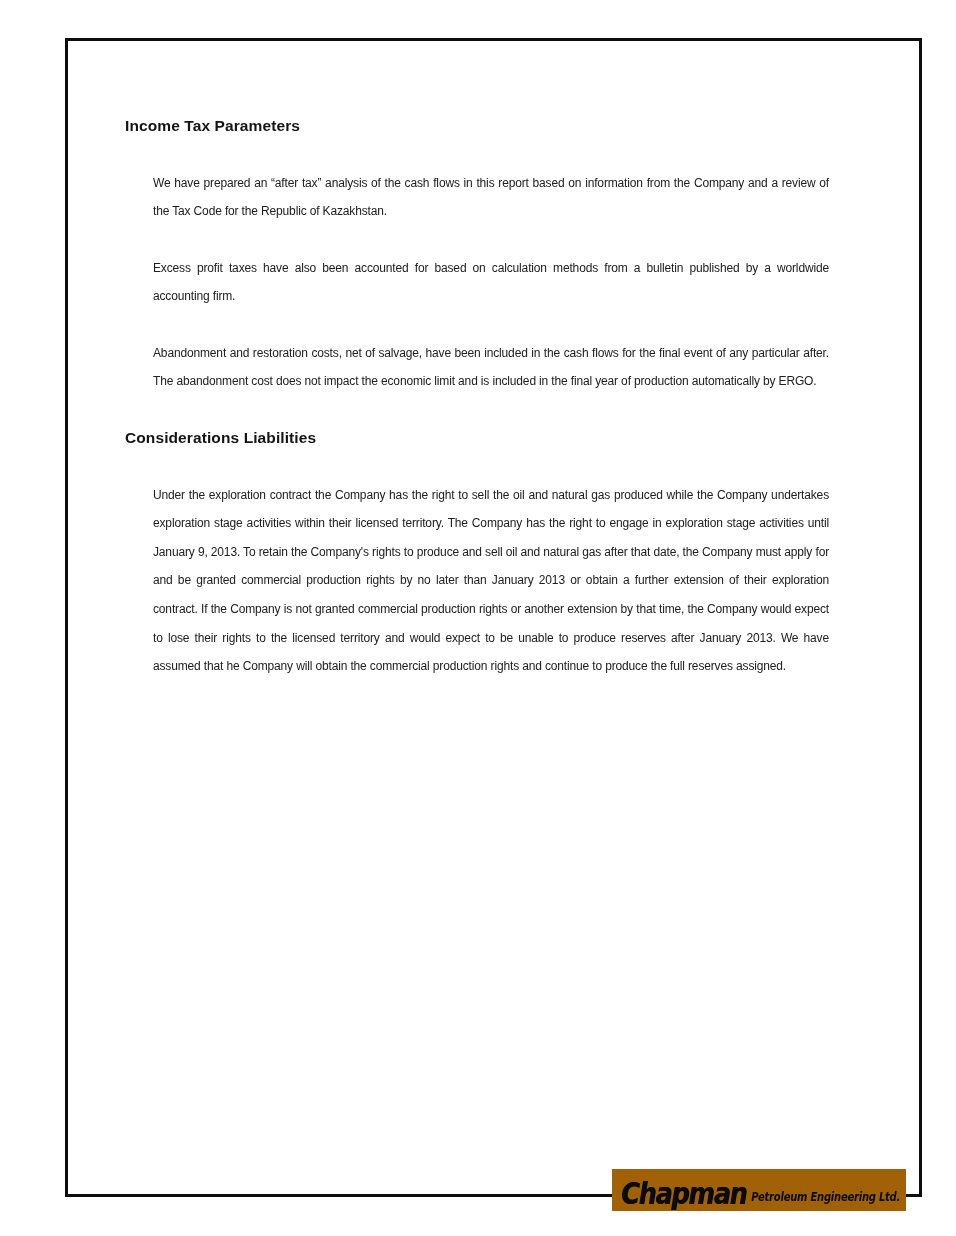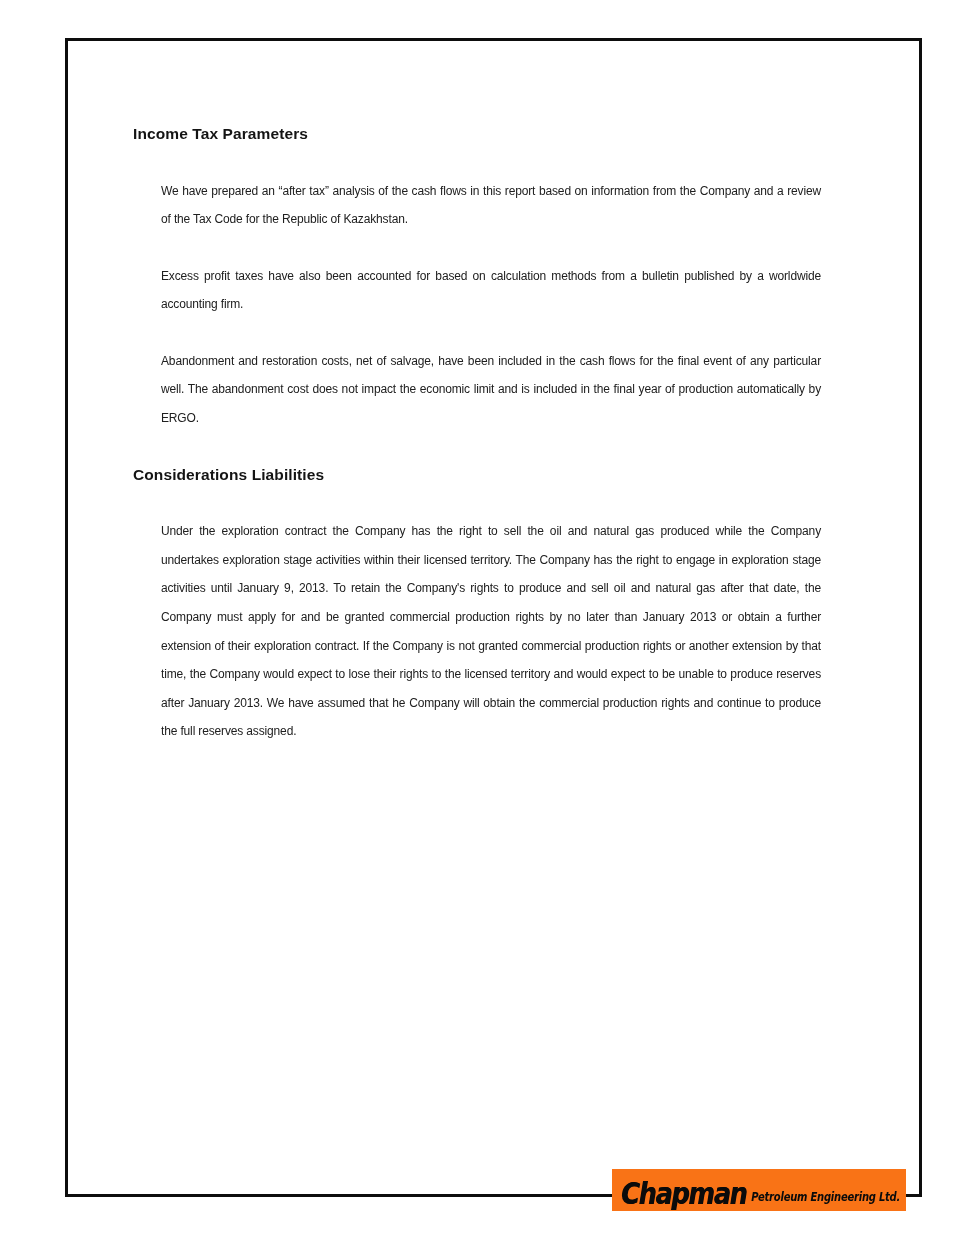--- a/index.html
+++ b/index.html
@@ -35,28 +35,28 @@
   }
   .para {
     font-size: 12px;
     color: #202020;
     line-height: 28.6px;
     letter-spacing: -0.15px;
     text-align: justify;
     margin: 0 0 28px 28px;
   }
   .para.no-gap { margin-bottom: 0; }
-  .sec { margin: 12px; padding: 0; }
+  .sec { margin: 4px; padding: 0; }
 
   
   .logo {
     position: absolute;
     left: 612px; top: 1169px;
     width: 294px; height: 42px;
-    background: #f97316;
+    background: #a16207;
   }
   .logo-main {
     position: absolute;
     right: 160px; bottom: 2px;
     font-family: "DejaVu Sans", sans-serif;
     font-style: italic;
     font-weight: bold;
     font-size: 30px;
     line-height: 1;
     letter-spacing: -1.5px;
@@ -89,21 +89,21 @@
   <div class="frame">
     <div class="content">
 
       <section class="sec">
         <h2 class="heading">Income Tax Parameters</h2>
         <p class="para">We have prepared an “after tax” analysis of the cash flows in this report based on information from the Company and a review of the Tax Code for the Republic of Kazakhstan.</p>
         <p class="para">Excess profit taxes have also been accounted for based on calculation methods from a bulletin published by a worldwide accounting firm.</p>
       </section>
 
       <section class="sec">
-        <p class="para">Abandonment and restoration costs, net of salvage, have been included in the cash flows for the final event of any particular well.  The abandonment cost does not impact the economic limit and is included in the final year of production automatically by ERGO.</p>
+        <p class="para">Abandonment and restoration costs, net of salvage, have been included in the cash flows for the final event of any particular after.  The abandonment cost does not impact the economic limit and is included in the final year of production automatically by ERGO.</p>
       </section>
 
       <section class="sec">
         <h2 class="heading">Considerations Liabilities</h2>
       </section>
 
       <section class="sec">
         <p class="para">Under the exploration contract the Company has the right to sell the oil and natural gas produced while the Company undertakes exploration stage activities within their licensed territory.  The Company has the right to engage in exploration stage activities until January 9, 2013.  To retain the Company's rights to produce and sell oil and natural gas after that date, the Company must apply for and be granted commercial production rights by no later than January 2013 or obtain a further extension of their exploration contract.  If the Company is not granted commercial production rights or another extension by that time, the Company would expect to lose their rights to the licensed territory and would expect to be unable to produce reserves after January 2013.  We have assumed that he Company will obtain the commercial production rights and continue to produce the full reserves assigned.</p>
       </section>
 

